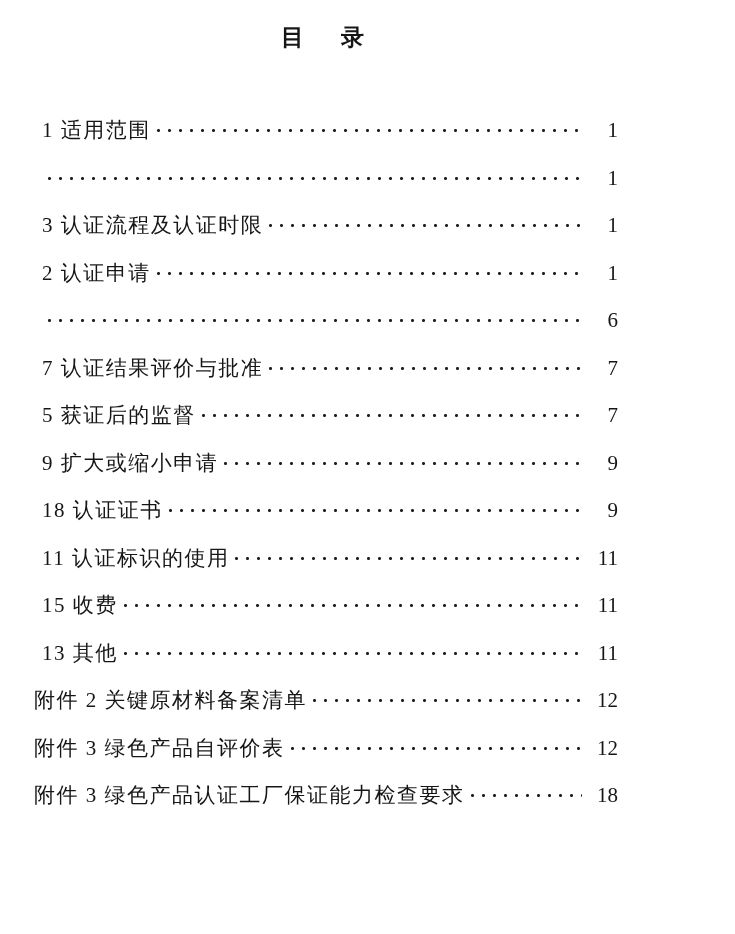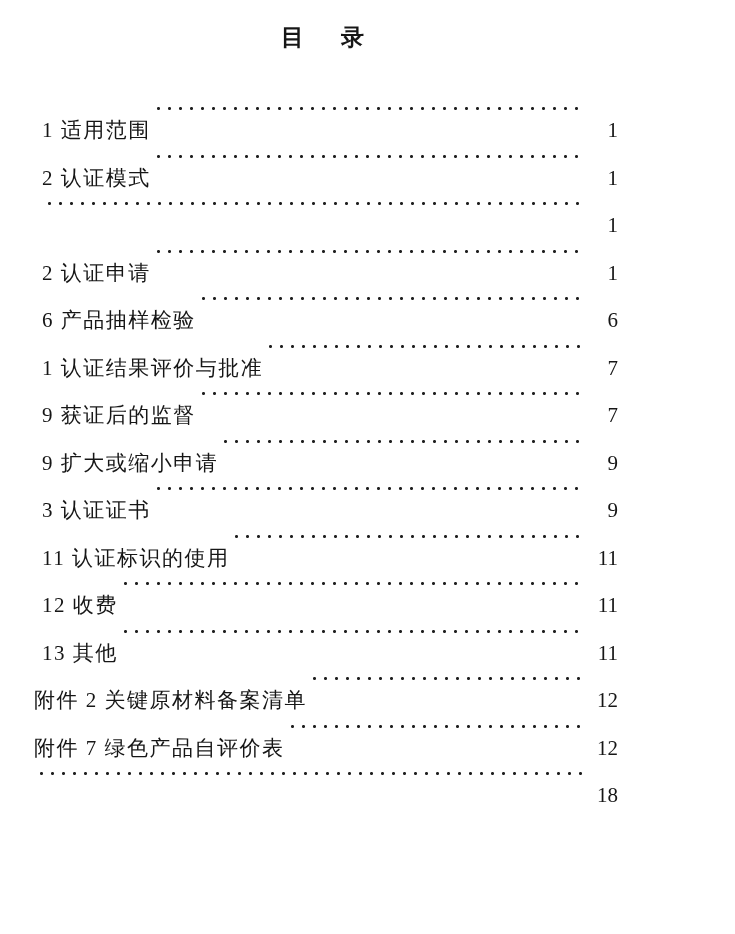--- a/index.html
+++ b/index.html
@@ -27,21 +27,21 @@
     font-weight: bold;
     letter-spacing: 7px;
     line-height: 28px;
     white-space: pre;
   }
   .toc {
     margin-top: 55px;
   }
   .toc-row {
     display: flex;
-    align-items: flex-start;
+    align-items: center;
   }
   .toc-row.section {
     padding-left: 8px;
   }
   .toc-label {
     font-size: 21px;
     line-height: 47.5px;
     letter-spacing: 1.5px;
     white-space: pre;
   }
@@ -70,97 +70,97 @@
 
   <div class="toc">
 
     <div class="toc-row section">
       <span class="toc-label">1 适用范围</span>
       <span class="leader"></span>
       <span class="toc-page">1</span>
     </div>
 
     <div class="toc-row section">
-      <span class="toc-label">2 认证模式</span>
       <span class="leader"></span>
       <span class="toc-page">1</span>
     </div>
 
     <div class="toc-row section">
+      <span class="toc-label">3 认证流程及认证时限</span>
       <span class="leader"></span>
       <span class="toc-page">1</span>
     </div>
 
     <div class="toc-row section">
       <span class="toc-label">2 认证申请</span>
       <span class="leader"></span>
       <span class="toc-page">1</span>
     </div>
 
 
     <div class="toc-row section">
-      <span class="toc-label">6 产品抽样检验</span>
       <span class="leader"></span>
       <span class="toc-page">6</span>
     </div>
 
     <div class="toc-row section">
-      <span class="toc-label">1 认证结果评价与批准</span>
+      <span class="toc-label">7 认证结果评价与批准</span>
       <span class="leader"></span>
       <span class="toc-page">7</span>
     </div>
 
     <div class="toc-row section">
-      <span class="toc-label">9 获证后的监督</span>
+      <span class="toc-label">5 获证后的监督</span>
       <span class="leader"></span>
       <span class="toc-page">7</span>
     </div>
 
     <div class="toc-row section">
       <span class="toc-label">9 扩大或缩小申请</span>
       <span class="leader"></span>
       <span class="toc-page">9</span>
     </div>
 
     <div class="toc-row section">
-      <span class="toc-label">3 认证证书</span>
+      <span class="toc-label">18 认证证书</span>
       <span class="leader"></span>
       <span class="toc-page">9</span>
     </div>
 
     <div class="toc-row section">
       <span class="toc-label">11 认证标识的使用</span>
       <span class="leader"></span>
       <span class="toc-page">11</span>
     </div>
 
     <div class="toc-row section">
-      <span class="toc-label">12 收费</span>
+      <span class="toc-label">15 收费</span>
       <span class="leader"></span>
       <span class="toc-page">11</span>
     </div>
 
     <div class="toc-row section">
       <span class="toc-label">13 其他</span>
       <span class="leader"></span>
       <span class="toc-page">11</span>
     </div>
 
     <div class="toc-row attach">
       <span class="toc-label">附件 2 关键原材料备案清单</span>
       <span class="leader"></span>
       <span class="toc-page">12</span>
     </div>
 
     <div class="toc-row attach">
-      <span class="toc-label">附件 7 绿色产品自评价表</span>
+      <span class="toc-label">附件 3 绿色产品自评价表</span>
       <span class="leader"></span>
       <span class="toc-page">12</span>
     </div>
 
     <div class="toc-row attach">
+      <span class="toc-label">附件 3 绿色产品认证工厂保证能力检查要求</span>
       <span class="leader"></span>
       <span class="toc-page">18</span>
     </div>
 
 
   </div>
 </div>
 
 </body></html>

